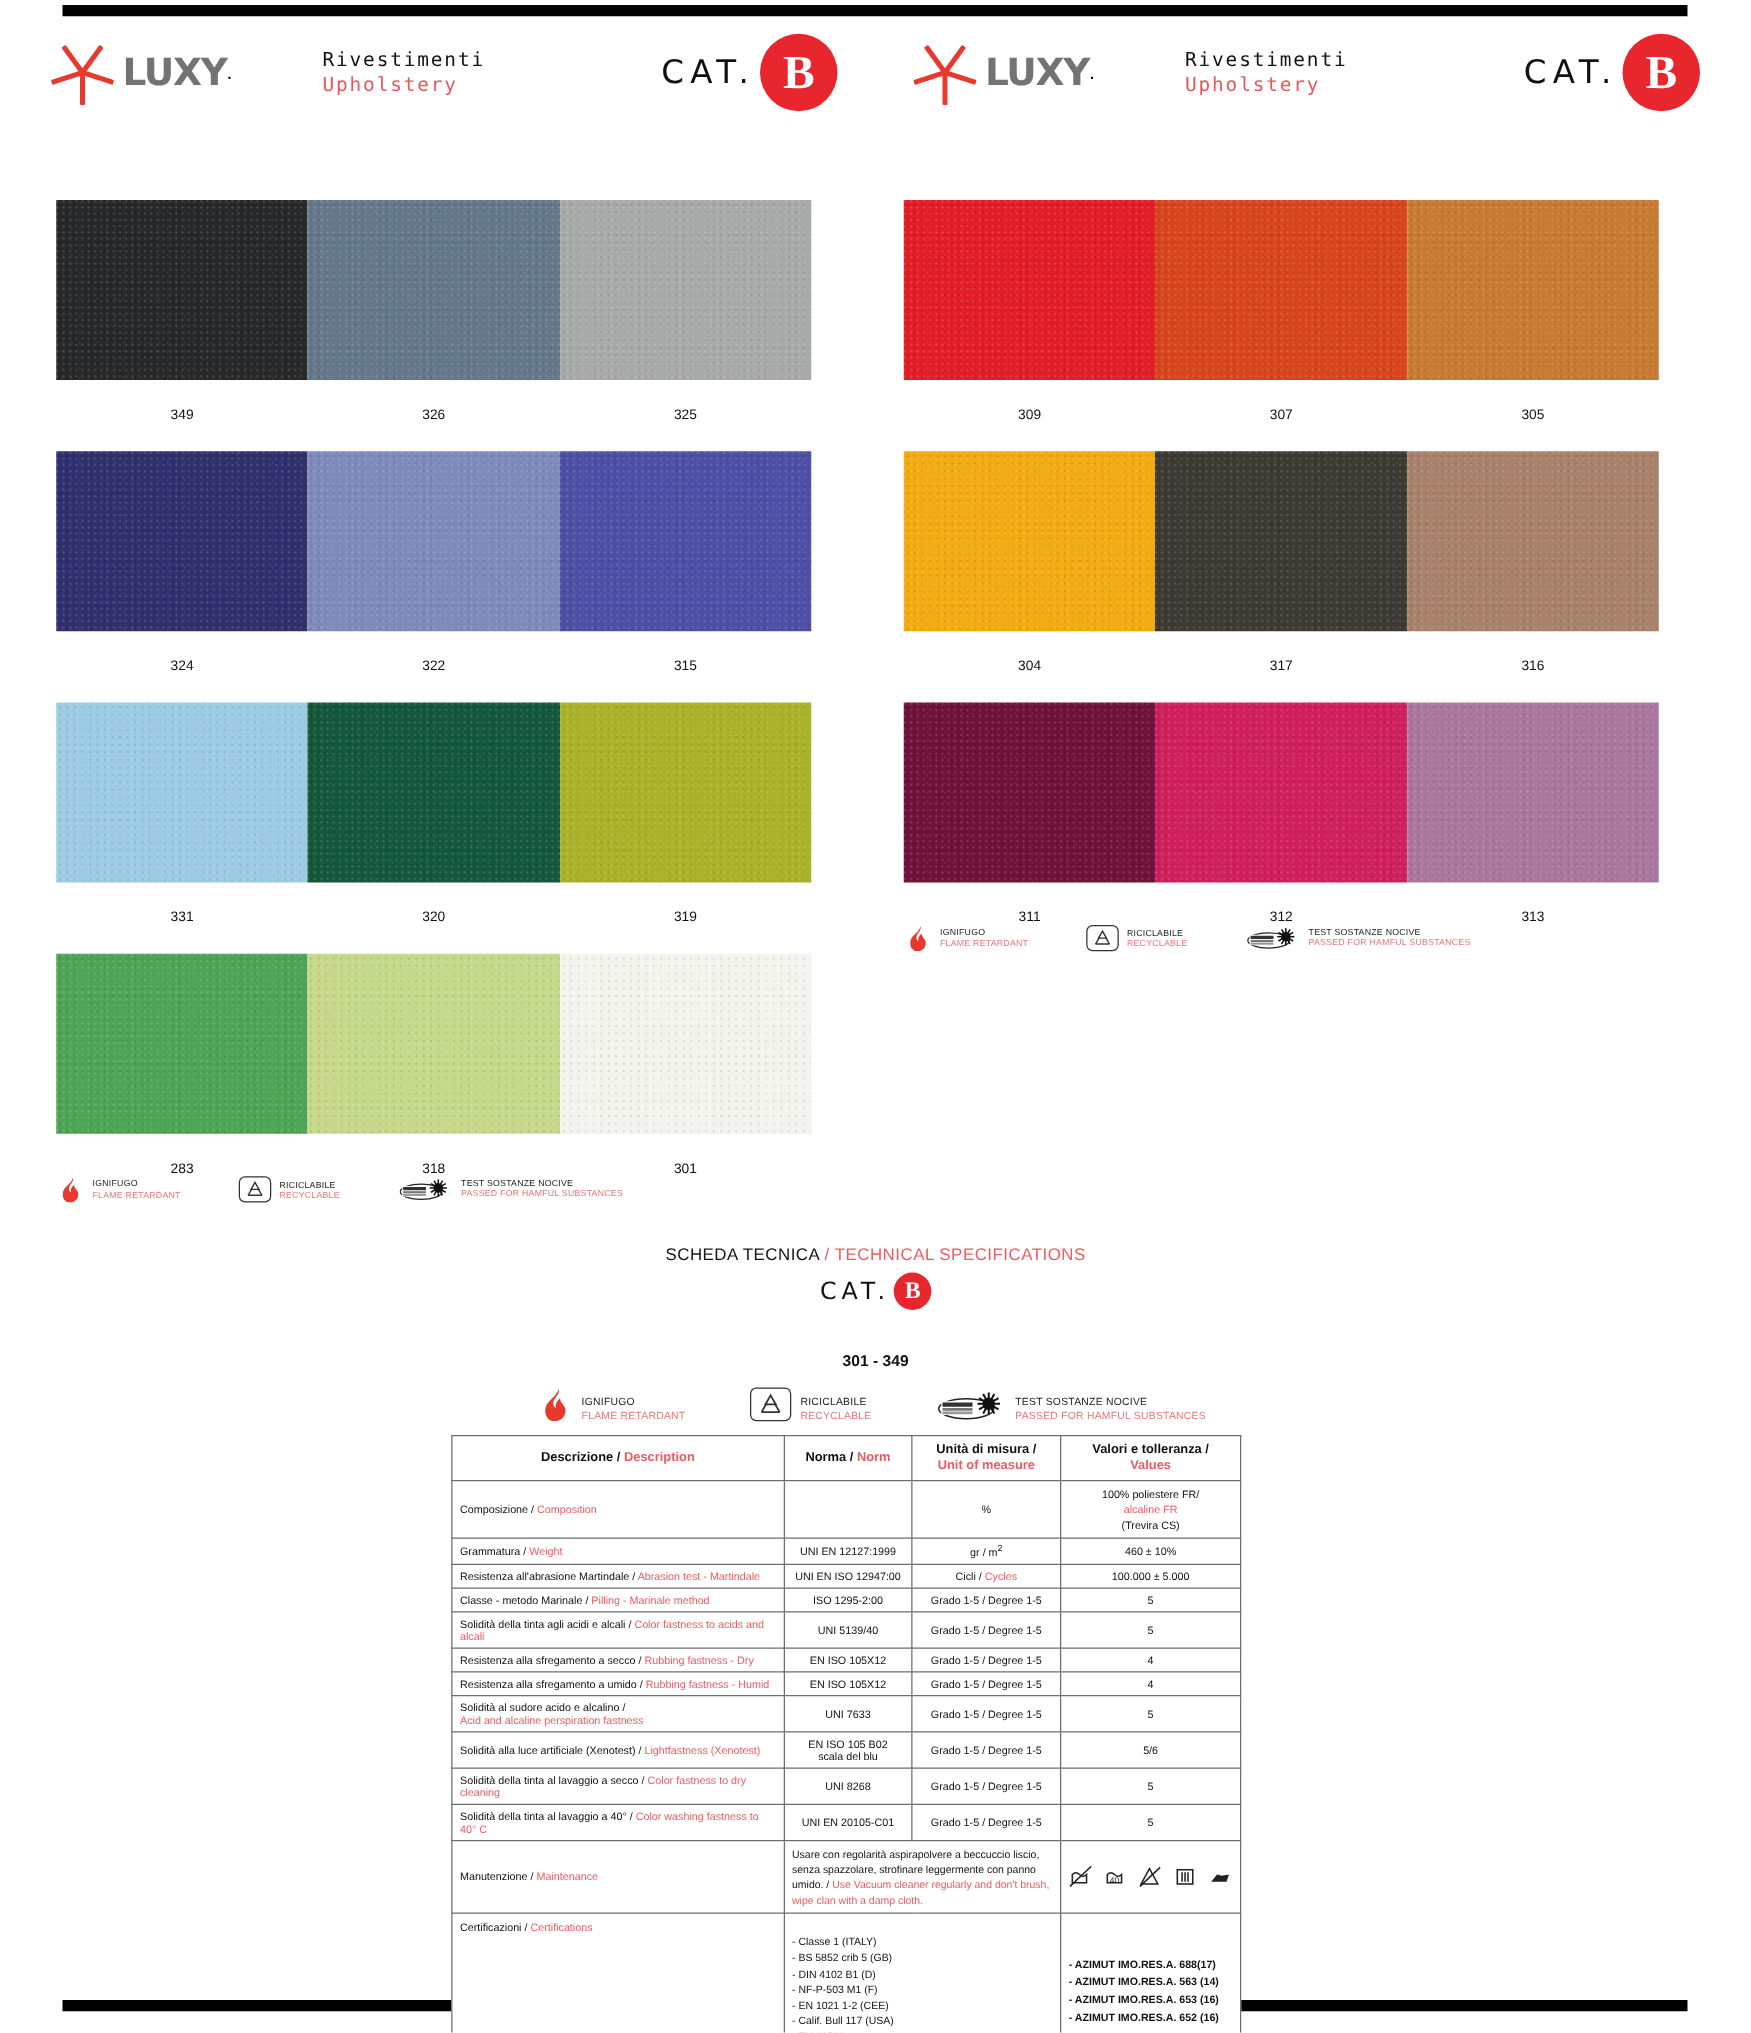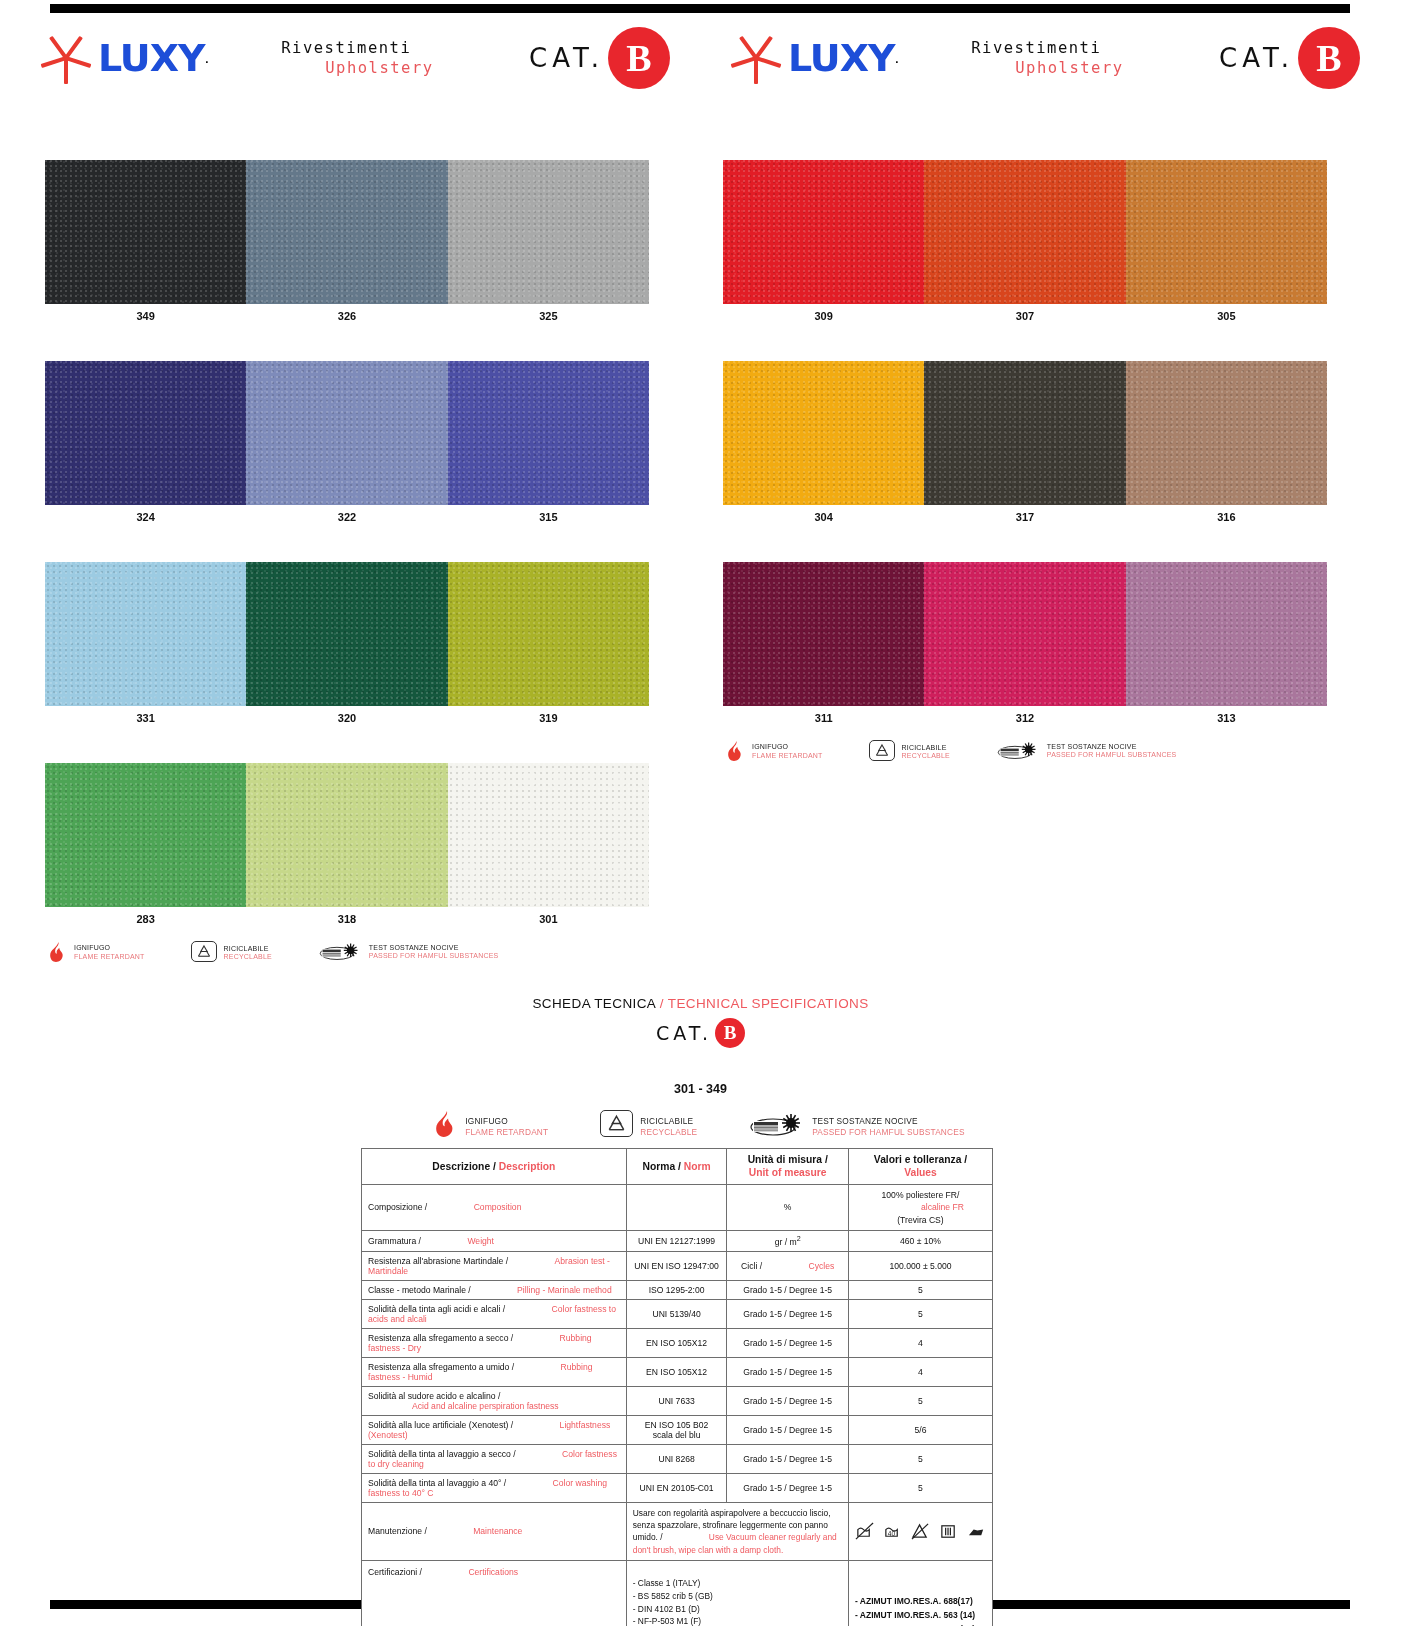--- a/index.html
+++ b/index.html
@@ -20,21 +20,21 @@
   .header.right{left:720px;width:640px;}
   .hdr-row{display:flex;align-items:center;height:80px;}
   .logo-star{width:52px;height:52px;position:relative;flex:0 0 auto;margin-left:10px;}
   .logo-star i{position:absolute;left:50%;top:50%;width:4px;height:26px;background:#e8392f;
     border-radius:1px;transform-origin:50% 0%;}
   .logo-star i:nth-child(1){transform:translate(-50%,0) rotate(0deg);}
   .logo-star i:nth-child(2){transform:translate(-50%,0) rotate(72deg);}
   .logo-star i:nth-child(3){transform:translate(-50%,0) rotate(144deg);}
   .logo-star i:nth-child(4){transform:translate(-50%,0) rotate(216deg);}
   .logo-star i:nth-child(5){transform:translate(-50%,0) rotate(288deg);}
-  .logo-word{font-size:38px;font-weight:bold;letter-spacing:-1px;color:#1d4ed8;margin-left:6px;
+  .logo-word{font-size:30px;font-weight:bold;letter-spacing:-1px;color:#737373;margin-left:6px;
     font-family:"DejaVu Sans", sans-serif;}
   .logo-dot{font-size:17px;color:#000;}
   .hdr-sub{margin-left:72px;line-height:1.25;font-family:"DejaVu Sans Mono", monospace;}
   .hdr-sub .it{font-size:15.5px;color:#111;letter-spacing:1.5px;}
   .hdr-sub .en{font-size:15.5px;color:#e8575b;letter-spacing:1.5px;}
   .cat-wrap{margin-left:auto;display:flex;align-items:center;}
   .cat-txt{font-size:26px;letter-spacing:5px;color:#111;font-family:"DejaVu Sans", sans-serif;}
   .cat-badge{width:62px;height:62px;border-radius:50%;background:#e8262d;color:#fff;
     display:flex;align-items:center;justify-content:center;font-size:38px;font-weight:bold;
     font-family:"Liberation Serif", serif;margin-left:4px;}
@@ -46,22 +46,22 @@
   .swrow{position:relative;width:604px;}
   .swatches{display:flex;width:604px;height:144px;}
   .sw{flex:1 1 0;height:144px;position:relative;overflow:hidden;}
   .sw .tex{position:absolute;inset:0;opacity:.30;
     background-image:
       radial-gradient(circle at 1px 1px, rgba(255,255,255,.55) 0.7px, transparent 1px),
       radial-gradient(circle at 3px 4px, rgba(0,0,0,.40) 0.7px, transparent 1px),
       radial-gradient(circle at 5px 2px, rgba(255,255,255,.35) 0.6px, transparent 1px);
     background-size:5px 5px,6px 6px,7px 7px;}
   .labels{display:flex;width:604px;height:24px;}
-  .labels span{flex:1 1 0;text-align:center;font-size:11px;font-weight:bold;color:#111;
-    padding-top:6px;}
+  .labels span{flex:1 1 0;text-align:center;font-size:11px;font-weight:normal;color:#111;
+    padding-top:22px;}
 
   
   .eco{display:flex;align-items:center;gap:46px;margin-top:10px;padding-left:5px;}
   .eco-item{display:flex;align-items:flex-end;gap:7px;}
   .eco-txt{line-height:1.25;}
   .eco-txt .t1{font-size:7px;color:#222;letter-spacing:.2px;display:block;}
   .eco-txt .t2{font-size:7px;color:#e8767a;letter-spacing:.2px;display:block;}
   .flame{width:17px;height:20px;position:relative;}
   .recy{width:24px;height:19px;border:1.1px solid #333;border-radius:5px;position:relative;}
   .oeko{width:44px;height:19px;position:relative;overflow:hidden;}
@@ -92,21 +92,21 @@
   
   table.spec{position:absolute;left:361px;top:1148px;width:632px;border-collapse:collapse;
     font-size:8.6px;color:#111;background:#fff;}
   table.spec td,table.spec th{border:1px solid #6e6e6e;padding:4px 6px;vertical-align:middle;}
   table.spec thead th{font-size:10.3px;text-align:center;font-weight:bold;line-height:1.3;}
   .th-ita{color:#111;} .th-eng{color:#ef5a60;}
   .c-desc{width:290px;text-align:left;}
   .c-norm{width:98px;text-align:center;}
   .c-unit{width:118px;text-align:center;}
   .c-val{width:110px;text-align:center;}
-  .en{color:#ef5a60;margin-left:44px;}
+  .en{color:#ef5a60;}
   .cell-comp{line-height:1.45;}
   .maint-txt{line-height:1.45;font-size:8.4px;}
   .cert-list{line-height:1.5;font-size:8.4px;white-space:pre-line;}
   .azimut{line-height:1.7;font-size:8.5px;font-weight:bold;}
   .care-icons{display:flex;gap:9px;align-items:center;justify-content:center;}
   .care-icons svg{display:block;}
 </style>
 </head>
 <body>
 

